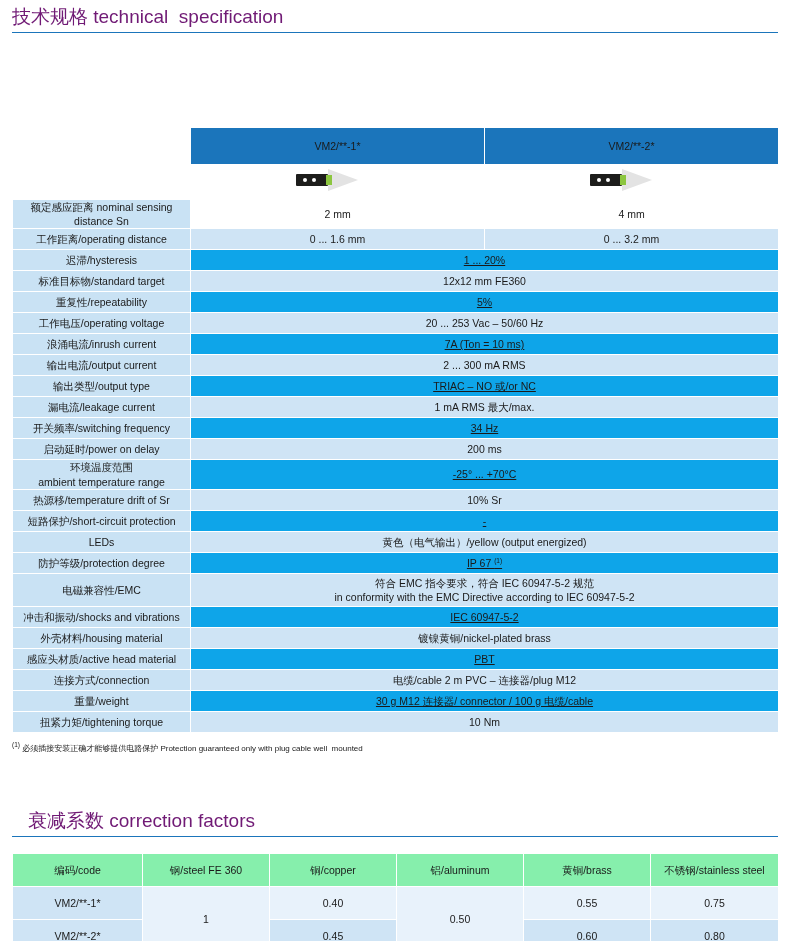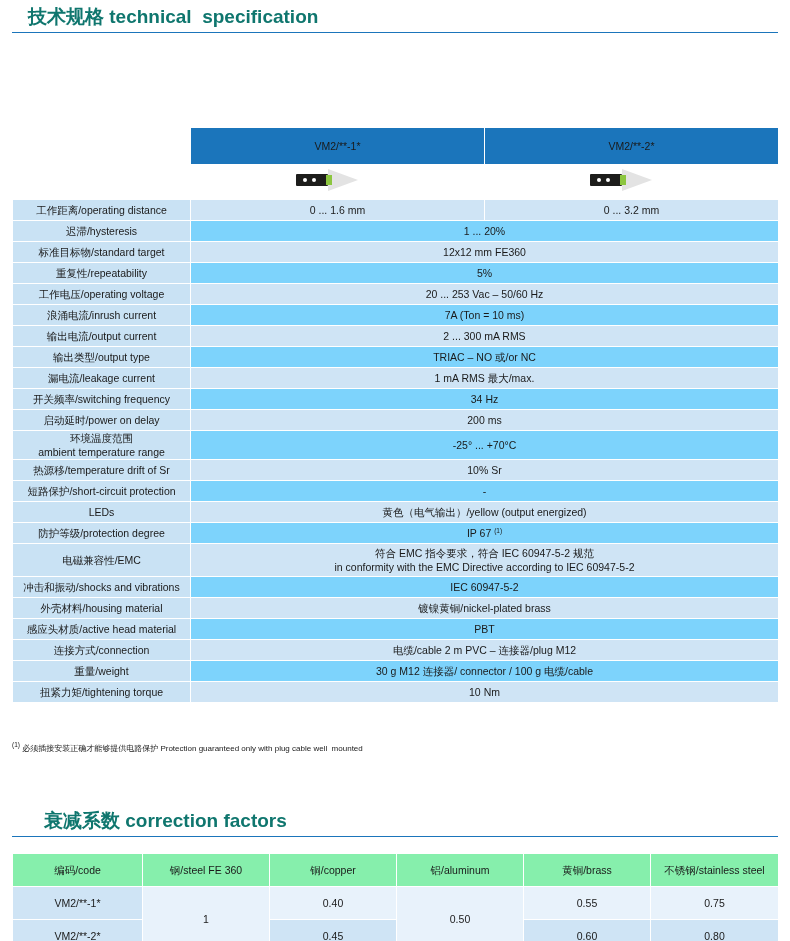--- a/index.html
+++ b/index.html
@@ -12,25 +12,24 @@
     background: #ffffff;
     font-family: "Liberation Sans", sans-serif;
     color: #1a1a1a;
     position: relative;
     overflow: hidden;
   }
 
   
   .section-title {
     font-size: 19px;
-    color: #0f766e;
-    padding-left: 28px;
+    color: #701a75;
+    padding-left: 12px;
     letter-spacing: 0px;
     white-space: pre;
-    font-weight: bold;
   }
   #tech-title-wrap { position: absolute; top: 4px; left: 0; }
   .title-rule {
     position: absolute;
     left: 12px;
     width: 766px;
     height: 1px;
     background: #1b75bb;
   }
   #tech-rule { top: 32px; }
@@ -62,21 +61,21 @@
   }
   .hdr-blank { background: #ffffff; border: none !important; }
   .lbl {
     background: #c9e2f4;
     text-align: right;
     padding-right: 8px;
     color: #1a1a1a;
     font-size: 10.5px;
     line-height: 1.35;
   }
-  .val-light { background: #7dd3fc; }
+  .val-light { background: #0ea5e9; text-decoration: underline; }
   .val-mid   { background: #cfe4f5; }
   .val-none  { background: #ffffff; }
   .r-img { height: 34px; background: #ffffff; }
 
   
   .sensor {
     display: inline-block;
     position: relative;
     width: 84px;
     height: 22px;
@@ -181,20 +180,26 @@
         </span>
       </td>
       <td class="r-img">
         <span class="sensor">
           <span class="body"></span><span class="dot1"></span><span class="dot2"></span>
           <span class="cone"></span><span class="neck"></span>
         </span>
       </td>
     </tr>
 
+    <tr>
+      <td class="lbl" style="height:24px">额定感应距离
+nominal sensing distance  Sn</td>
+      <td class="val-none">2 mm</td>
+      <td class="val-none">4 mm</td>
+    </tr>
 
     <tr>
       <td class="lbl" style="height:20px">工作距离/operating distance</td>
       <td class="val-mid">0 ... 1.6 mm</td>
       <td class="val-mid">0 ... 3.2 mm</td>
     </tr>
 
     <tr>
       <td class="lbl" style="height:20px">迟滞/hysteresis</td>
       <td class="val-light" colspan="2">1 ... 20%</td>

